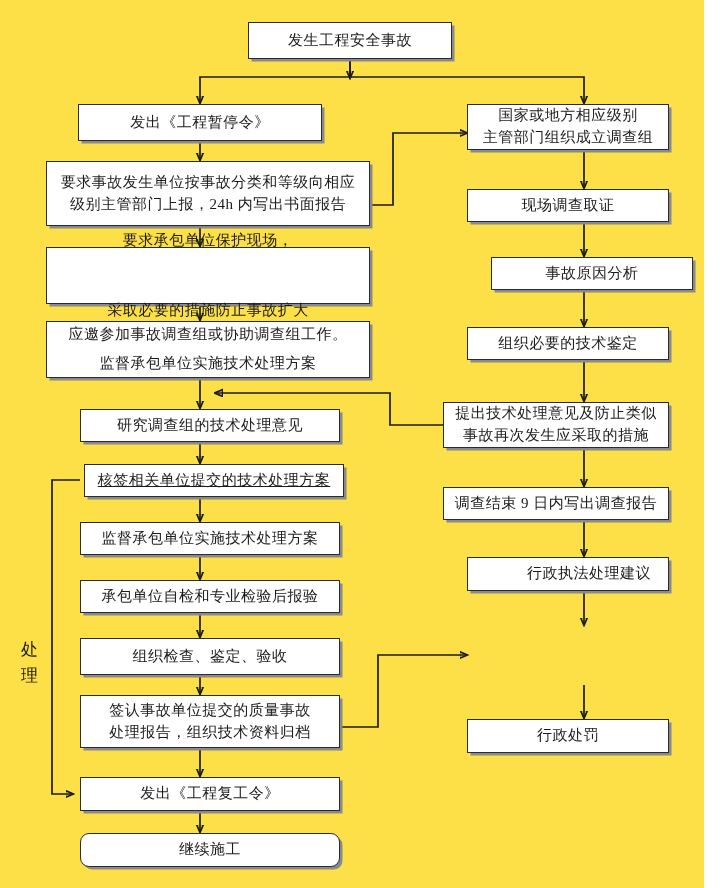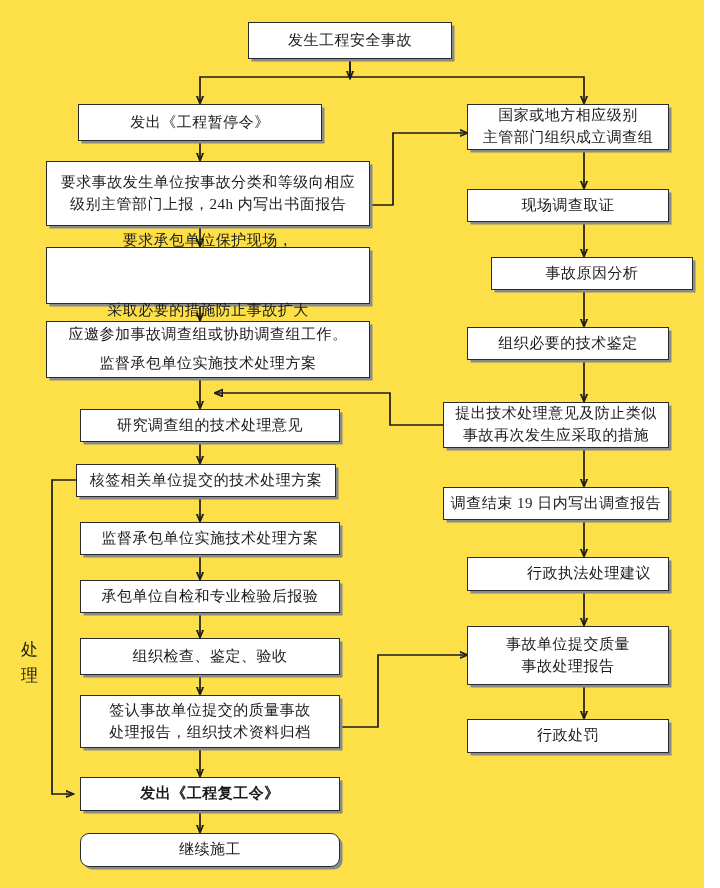--- a/index.html
+++ b/index.html
@@ -118,42 +118,42 @@
 
   <div class="node" style="left:46px; top:321px; width:324px; height:57px;justify-content:space-between;">
     <span class="ln">应邀参加事故调查组或协助调查组工作。</span>
     <span class="ln">监督承包单位实施技术处理方案</span>
   </div>
 
   <div class="node" style="left:80px; top:409px; width:260px; height:33px;">
     <span class="ln">研究调查组的技术处理意见</span>
   </div>
 
-  <div class="node" style="left:76px; top:464px; width:260px; height:33px;">
+  <div class="node" style="left:84px; top:464px; width:260px; height:33px;text-decoration:underline;">
     <span class="ln">核签相关单位提交的技术处理方案</span>
   </div>
 
   <div class="node" style="left:80px; top:522px; width:260px; height:33px;">
     <span class="ln">监督承包单位实施技术处理方案</span>
   </div>
 
   <div class="node" style="left:80px; top:580px; width:260px; height:33px;">
     <span class="ln">承包单位自检和专业检验后报验</span>
   </div>
 
   <div class="node" style="left:80px; top:638px; width:260px; height:37px;">
     <span class="ln">组织检查、鉴定、验收</span>
   </div>
 
   <div class="node" style="left:80px; top:695px; width:260px; height:53px;">
     <span class="ln">签认事故单位提交的质量事故</span>
     <span class="ln">处理报告，组织技术资料归档</span>
   </div>
 
-  <div class="node" style="left:80px; top:777px; width:260px; height:34px;font-weight:bold;">
+  <div class="node" style="left:80px; top:777px; width:260px; height:34px;">
     <span class="ln">发出《工程复工令》</span>
   </div>
 
   <div class="node" style="left:80px; top:833px; width:260px; height:34px;border-radius:9px;">
     <span class="ln">继续施工</span>
   </div>
 
   <div class="node" style="left:467px; top:104px; width:202px; height:46px;">
     <span class="ln">国家或地方相应级别</span>
     <span class="ln">主管部门组织成立调查组</span>
@@ -170,31 +170,27 @@
   <div class="node" style="left:467px; top:327px; width:202px; height:33px;">
     <span class="ln">组织必要的技术鉴定</span>
   </div>
 
   <div class="node" style="left:443px; top:402px; width:226px; height:46px;">
     <span class="ln">提出技术处理意见及防止类似</span>
     <span class="ln">事故再次发生应采取的措施</span>
   </div>
 
   <div class="node" style="left:443px; top:487px; width:226px; height:33px;">
-    <span class="ln">调查结束 19 日内写出调查报告</span>
+    <span class="ln">调查结束 9 日内写出调查报告</span>
   </div>
 
   <div class="node" style="left:467px; top:557px; width:202px; height:34px;padding-left:48px;">
     <span class="ln">行政执法处理建议</span>
   </div>
 
-  <div class="node" style="left:467px; top:626px; width:202px; height:59px;">
-    <span class="ln">事故单位提交质量</span>
-    <span class="ln">事故处理报告</span>
-  </div>
 
   <div class="node" style="left:467px; top:719px; width:202px; height:34px;">
     <span class="ln">行政处罚</span>
   </div>
 
   <div class="vlabel" style="left:18px; top:637px;">
     <span>处</span><br>
     <span>理</span>
   </div>
 

